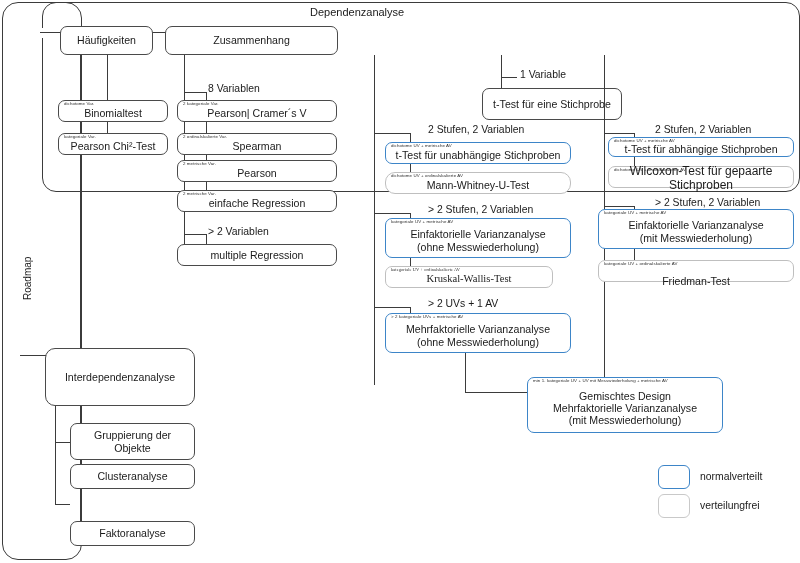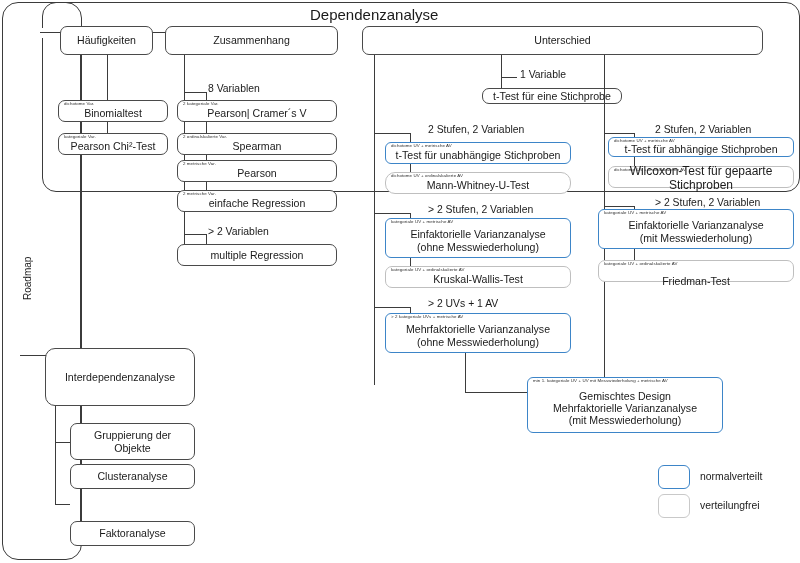--- a/index.html
+++ b/index.html
@@ -8,32 +8,32 @@
   #stage{position:absolute;left:0;top:0;width:800px;height:563px;}
 
   
   .frame{position:absolute;border:1px solid #3b3b3b;border-radius:14px;background:transparent;}
 
   
   .node{position:absolute;box-sizing:border-box;border:1px solid #555;border-radius:7px;
         background:#ffffff;display:flex;flex-direction:column;align-items:center;
         justify-content:center;text-align:center;line-height:1.15;}
   .node .t{display:block;}
-  .node.blue{border-color:#3d85c8;border-radius:6px;}
+  .node.blue{border-color:#3d85c8;}
   .node.grey{border-color:#bfbfbf;}
   .node.dark{border-color:#4a4a4a;}
 
   .tag{position:absolute;left:5px;top:1px;font-size:4.4px;color:#2b2b2b;
        letter-spacing:.1px;white-space:nowrap;line-height:1;}
   .f12{font-size:10.6px;}
   .f11{font-size:12px;text-align:center;}
 
   
   .lbl{position:absolute;font-size:10.4px;color:#1a1a1a;white-space:nowrap;}
-  .title{position:absolute;font-size:15px;color:#1a1a1a;white-space:nowrap;}
+  .title{position:absolute;font-size:11px;color:#1a1a1a;white-space:nowrap;}
 
   
   .ln{position:absolute;background:#3b3b3b;}
   .vl{width:1px;}
   .hl{height:1px;}
 
   
   .vtext{position:absolute;font-size:10px;color:#1a1a1a;white-space:nowrap;
          transform-origin:0 0;transform:rotate(-90deg);}
 
@@ -61,23 +61,20 @@
   <div class="vtext" style="left:22px;top:300px;">Roadmap</div>
 
   <div class="title" style="left:310px;top:6px;">Dependenzanalyse</div>
 
   <div class="node dark f12" style="left:60px;top:26px;width:93px;height:29px;">
     <span class="t">Häufigkeiten</span>
   </div>
   <div class="node dark f12" style="left:165px;top:26px;width:173px;height:29px;">
     <span class="t">Zusammenhang</span>
   </div>
-  <div class="node dark f12" style="left:362px;top:26px;width:401px;height:29px;">
-    <span class="t">Unterschied</span>
-  </div>
 
   <div class="ln vl" style="left:107px;top:55px;height:45px;"></div>
   <div class="node dark" style="left:58px;top:100px;width:110px;height:22px;">
     <span class="tag">dichotome Var.</span>
     <span class="t f12" style="margin-top:4px;">Binomialtest</span>
   </div>
   <div class="ln vl" style="left:107px;top:122px;height:11px;"></div>
   <div class="node dark" style="left:58px;top:133px;width:110px;height:22px;">
     <span class="tag">kategoriale Var.</span>
     <span class="t f12" style="margin-top:4px;">Pearson Chi²-Test</span>
@@ -112,21 +109,21 @@
   <div class="ln hl" style="left:184px;top:234px;width:22px;"></div>
   <div class="lbl" style="left:208px;top:226px;">&gt; 2 Variablen</div>
   <div class="ln vl" style="left:206px;top:234px;height:10px;"></div>
   <div class="node dark" style="left:177px;top:244px;width:160px;height:22px;">
     <span class="t f12">multiple Regression</span>
   </div>
 
   <div class="ln vl" style="left:501px;top:55px;height:33px;"></div>
   <div class="ln hl" style="left:501px;top:77px;width:16px;"></div>
   <div class="lbl" style="left:520px;top:69px;">1 Variable</div>
-  <div class="node dark" style="left:482px;top:88px;width:140px;height:16px;">
+  <div class="node dark" style="left:482px;top:88px;width:140px;height:32px;">
     <span class="t f12">t-Test für eine Stichprobe</span>
   </div>
 
   <div class="ln vl" style="left:374px;top:55px;height:330px;"></div>
 
   <div class="ln hl" style="left:374px;top:133px;width:36px;"></div>
   <div class="lbl" style="left:428px;top:124px;">2 Stufen, 2 Variablen</div>
   <div class="ln vl" style="left:410px;top:133px;height:9px;"></div>
 
   <div class="node blue" style="left:385px;top:142px;width:186px;height:22px;">
@@ -142,21 +139,21 @@
   <div class="ln hl" style="left:374px;top:213px;width:36px;"></div>
   <div class="lbl" style="left:428px;top:204px;">&gt; 2 Stufen, 2 Variablen</div>
   <div class="ln vl" style="left:410px;top:213px;height:5px;"></div>
 
   <div class="node blue" style="left:385px;top:218px;width:186px;height:40px;">
     <span class="tag">kategoriale UV + metrische  AV</span>
     <span class="t f12" style="margin-top:5px;">Einfaktorielle Varianzanalyse</span>
     <span class="t f12">(ohne Messwiederholung)</span>
   </div>
   <div class="ln vl" style="left:410px;top:258px;height:8px;"></div>
-  <div class="node grey" style="left:385px;top:266px;width:186px;height:22px;">
+  <div class="node grey" style="left:385px;top:266px;width:168px;height:22px;font-family:Liberation Serif, serif;">
     <span class="tag">kategoriale UV + ordinalskalierte  AV</span>
     <span class="t f12" style="margin-top:4px;">Kruskal-Wallis-Test</span>
   </div>
 
   <div class="ln hl" style="left:374px;top:307px;width:36px;"></div>
   <div class="lbl" style="left:428px;top:298px;">&gt; 2 UVs + 1 AV</div>
   <div class="ln vl" style="left:410px;top:307px;height:6px;"></div>
 
   <div class="node blue" style="left:385px;top:313px;width:186px;height:40px;">
     <span class="tag">&gt; 2 kategoriale UVs  + metrische  AV</span>

